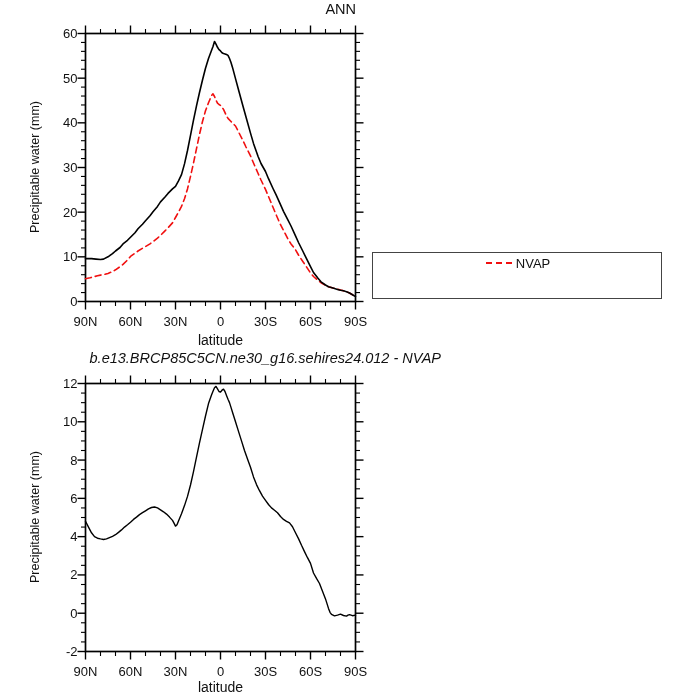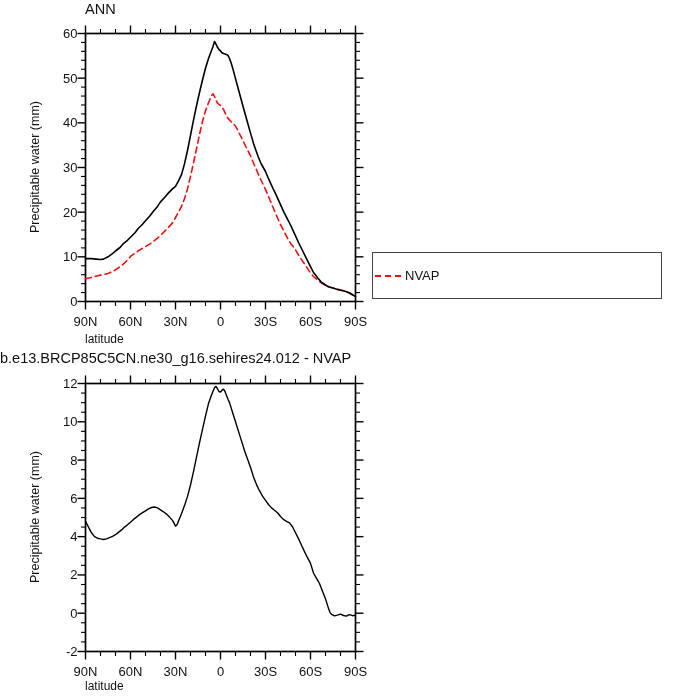--- a/index.html
+++ b/index.html
@@ -3,35 +3,35 @@
 <meta charset="utf-8">
 <style>
   html,body{margin:0;padding:0;}
   body{
     width:700px;height:700px;position:relative;background:#ffffff;
     font-family:"Liberation Sans","DejaVu Sans",sans-serif;color:#111;
     overflow:hidden;
   }
   .abs{position:absolute;}
   #chart-svg{position:absolute;left:0;top:0;}
-  .panel-title{font-size:14.5px;text-align:left;white-space:nowrap;}
+  .panel-title{font-size:14.5px;text-align:right;white-space:nowrap;}
   #title-top{left:85px;top:1px;width:271px;}
-  #title-bottom{left:0px;top:350px;width:441px;}
-  .xaxis-label{font-size:12px;}
+  #title-bottom{left:0px;top:350px;width:441px;font-style:italic;}
+  .xaxis-label{font-size:14px;text-align:center;}
   #xlabel-top{left:85px;top:332px;width:271px;}
   #xlabel-bottom{left:85px;top:679px;width:271px;}
   .yaxis-label{
     font-size:12.5px;writing-mode:vertical-rl;transform:rotate(180deg);
     text-align:center;white-space:nowrap;
   }
   #ylabel-top{left:28px;top:47px;height:241px;}
   #ylabel-bottom{left:28px;top:397px;height:241px;}
   #legend{
     left:372px;top:252px;width:288px;height:45px;border:1px solid #444;
-    background:#fff;display:flex;flex-direction:column;justify-content:center;
+    background:#fff;display:flex;justify-content:center;
   }
   .legend-row{display:flex;align-items:center;height:20px;padding-left:2px;}
   .legend-sample{flex:0 0 30px;width:30px;height:4px;}
   .legend-label{font-size:13px;white-space:nowrap;}
 </style>
 </head>
 <body>
 
 <svg id="chart-svg" width="700" height="700" viewBox="0 0 700 700">
   <g>

